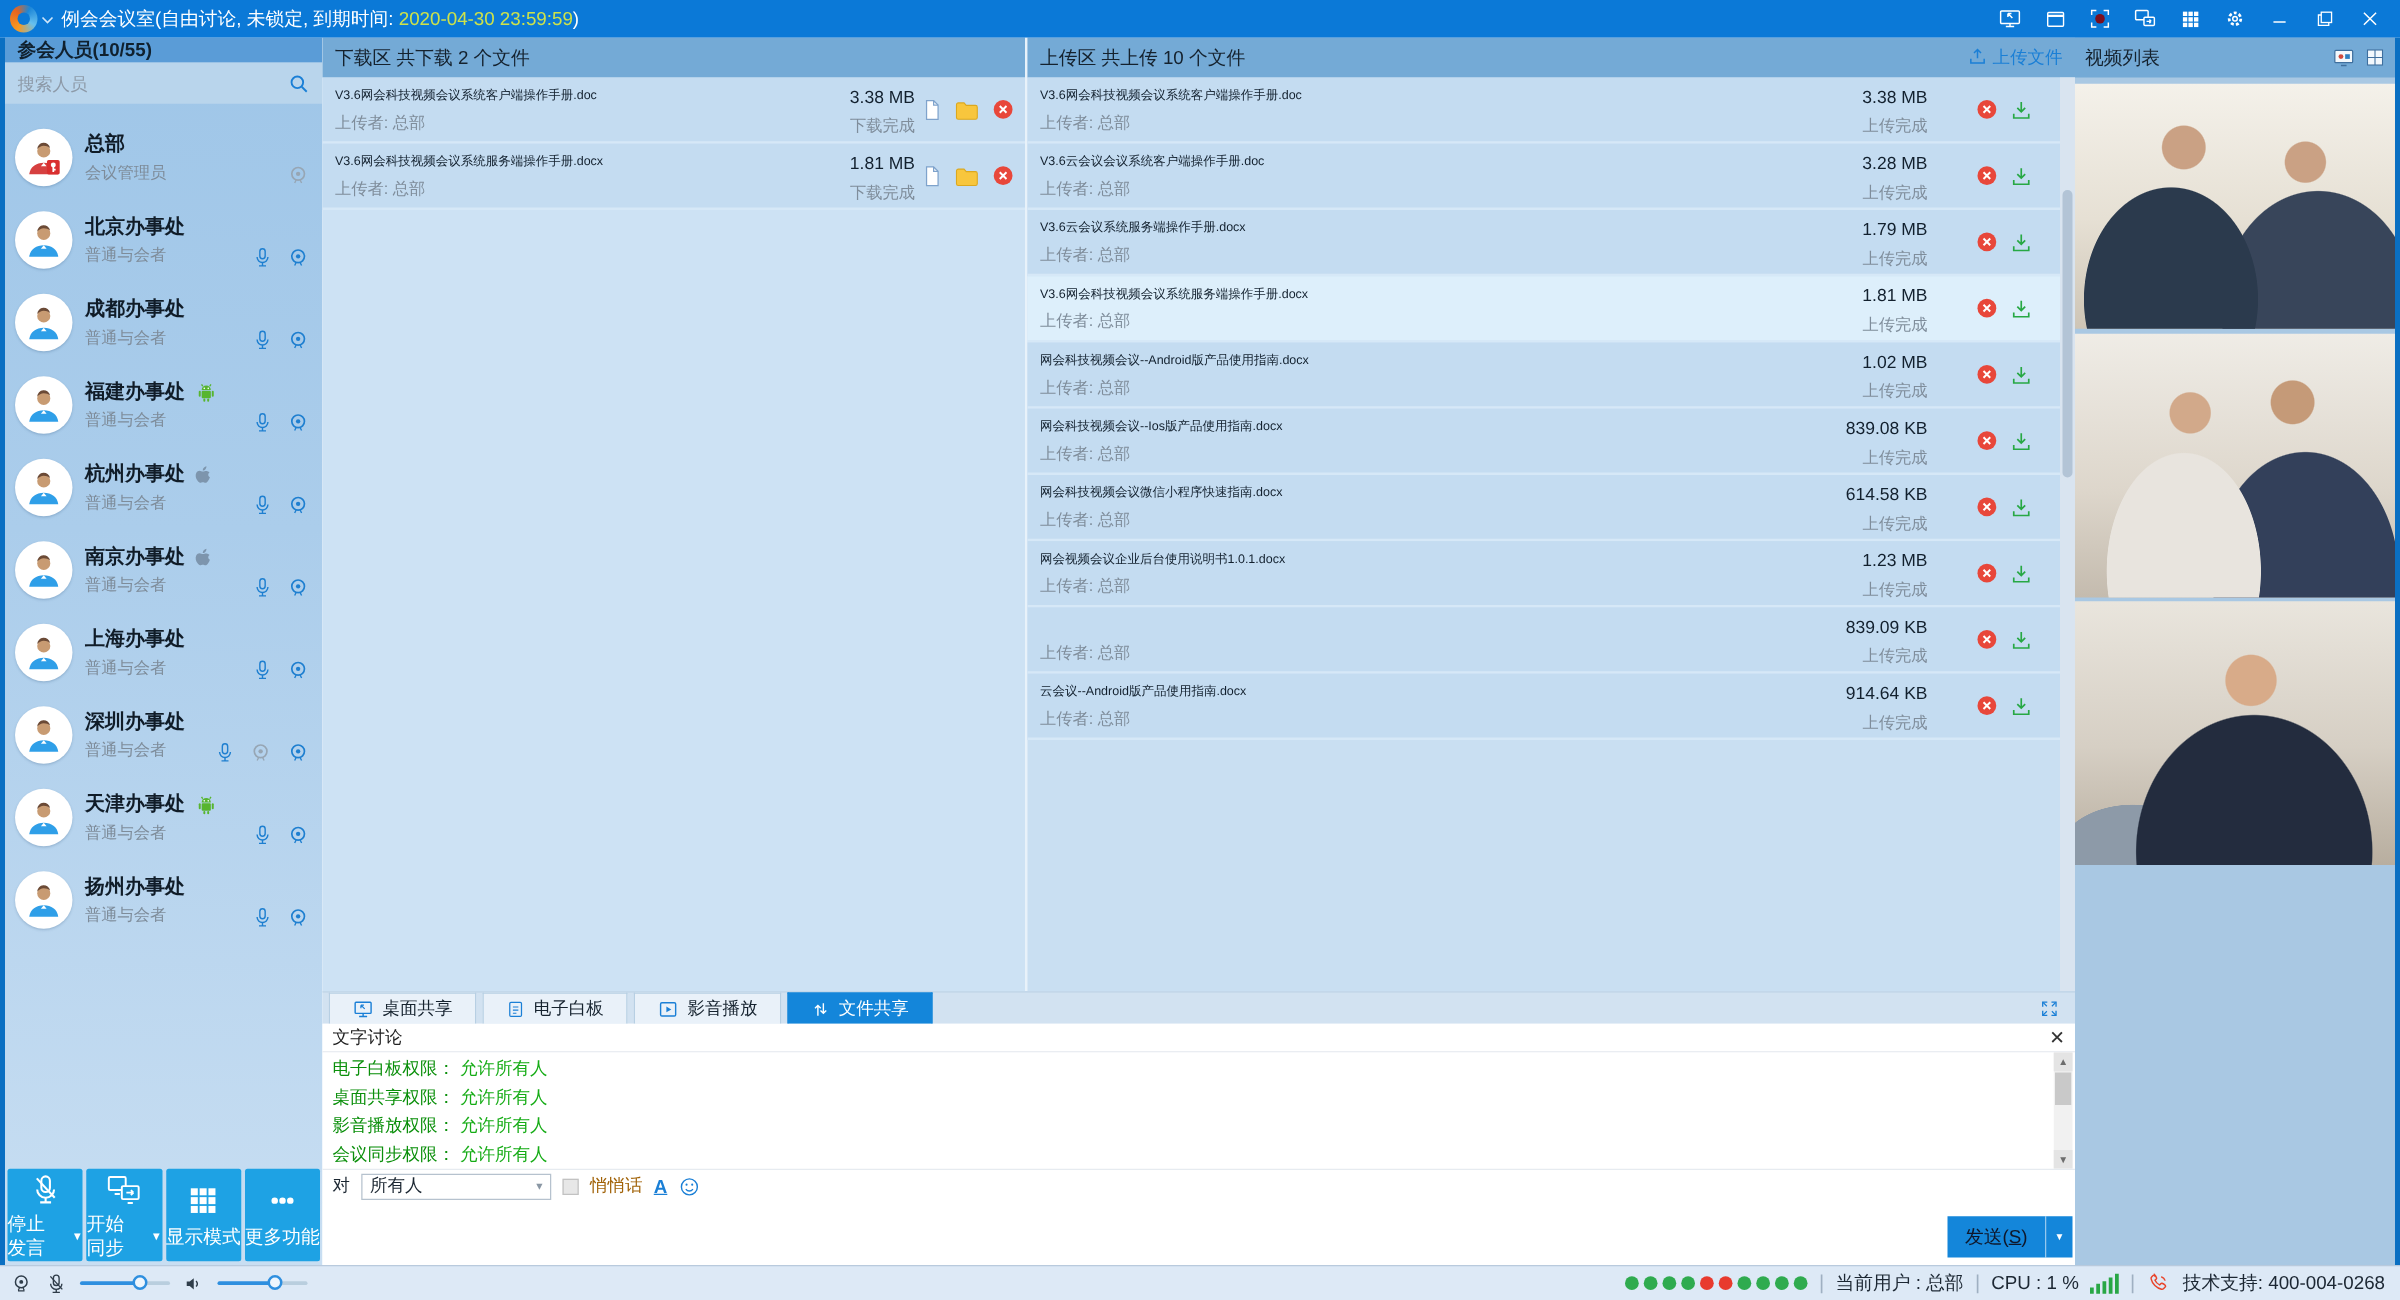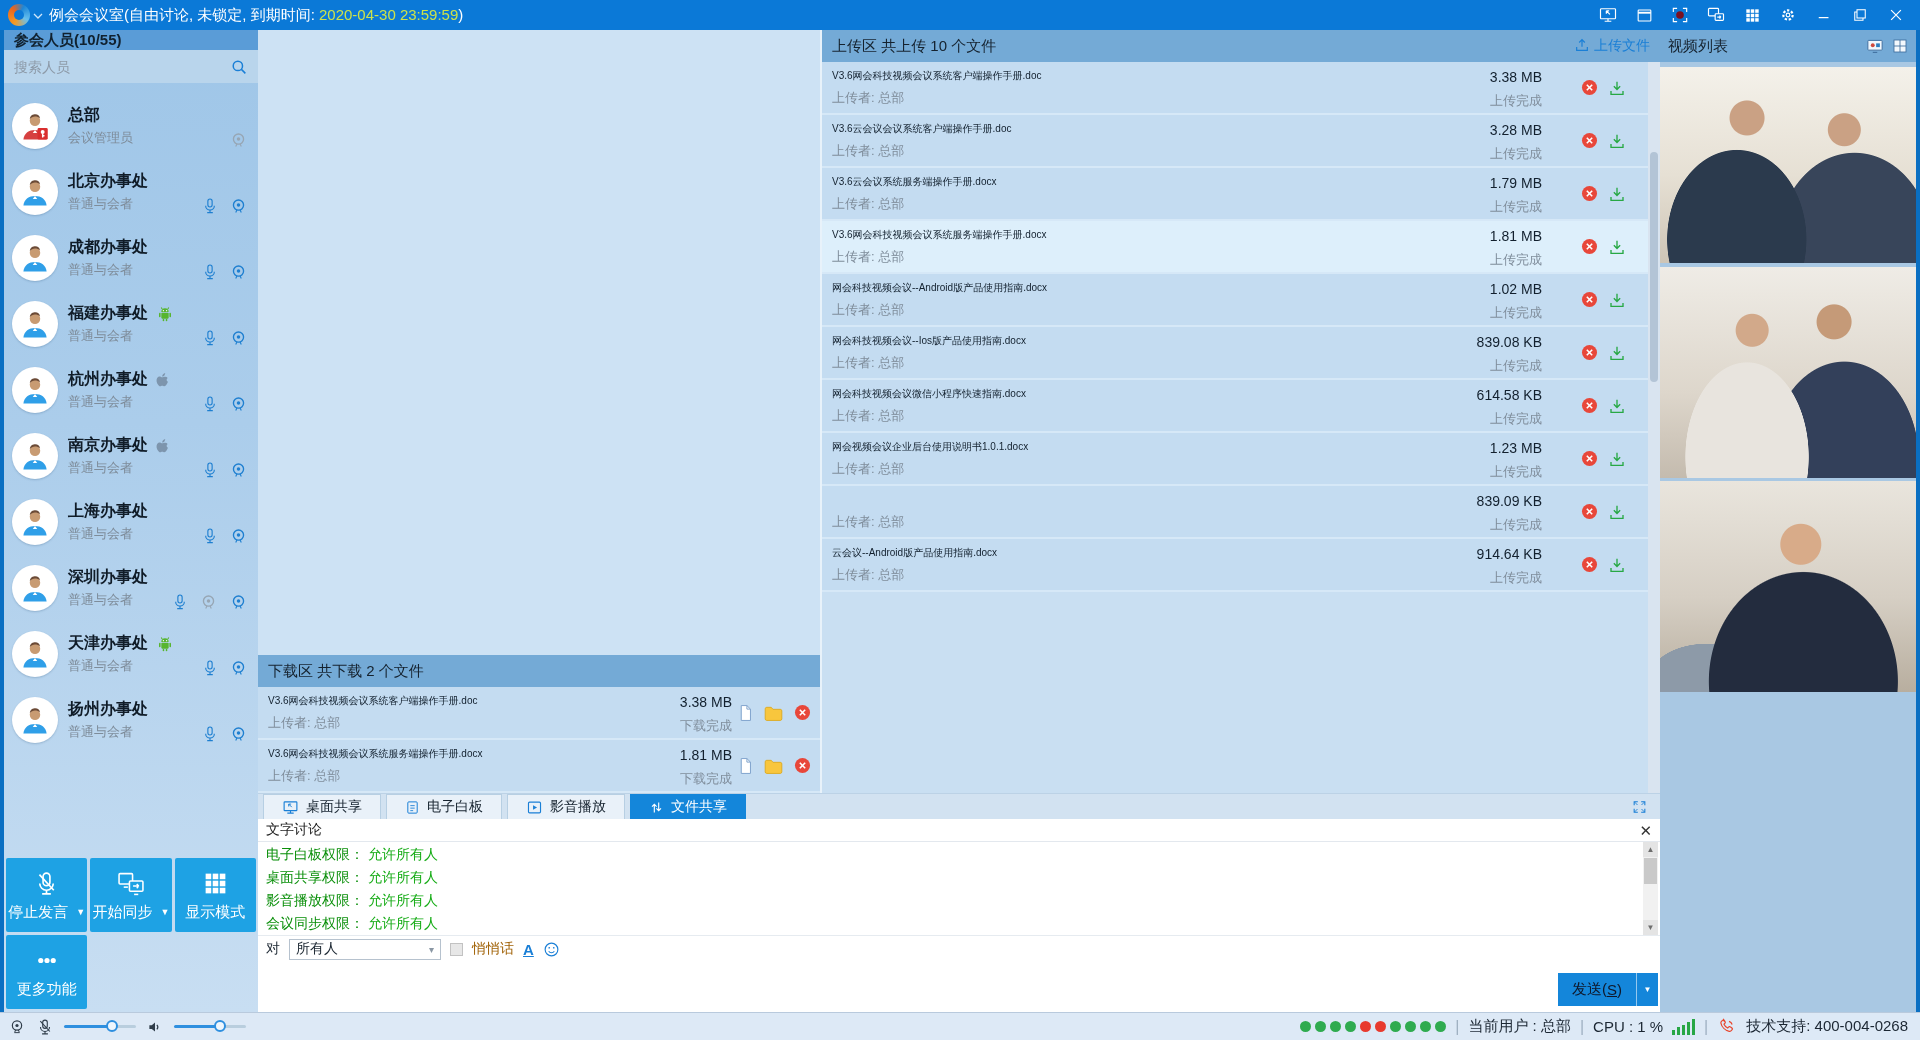--- a/index.html
+++ b/index.html
@@ -34,31 +34,31 @@
   .pinfo { margin-left:10px; }
   .pname-line { display:flex; align-items:center; gap:7px; }
   .pname { font-size:16px; font-weight:bold; color:#101c28; }
   .plat { display:inline-flex; }
   .prole { font-size:13px; color:#7e8c9a; margin-top:3px; }
   .picons { position:absolute; right:10px; bottom:9px; display:flex; gap:11px; align-items:flex-end; }
   .pic { display:inline-flex; cursor:pointer; }
   .ic-blue { color:#1e7fd0; }
   .ic-grey { color:#97a6b4; }
 
-  .sb-buttons { position:absolute; left:2px; right:2px; bottom:3px; display:grid; grid-template-columns:1fr 1fr 1fr; gap:3px; }
+  .sb-buttons { position:absolute; left:2px; right:2px; bottom:3px; display:grid; grid-template-columns:1fr 1fr 1fr 1fr; gap:3px; }
   .sbtn { height:74px; background:#1ea2e4; color:#fff; display:flex; flex-direction:column; align-items:center; justify-content:center; cursor:pointer; border-radius:2px; }
   .sbico { height:30px; display:flex; align-items:center; }
   .sblabel { display:flex; align-items:center; gap:8px; font-size:15px; margin-top:4px; }
   .caret { font-size:9px; }
 
   
   .center { position:absolute; left:258px; top:30px; width:1402px; bottom:28px; background:#fff; }
   .files { position:absolute; top:0; left:0; right:0; height:763px; display:flex; }
   .panel-header { height:32px; background:#74aad6; display:flex; align-items:center; padding:0 10px; font-size:15px; color:#15222e; flex:0 0 auto; }
-  .dl-panel { width:562px; background:#cde2f4; display:flex; flex-direction:column;justify-content:flex-end; }
+  .dl-panel { width:562px; background:#cde2f4; display:flex; flex-direction:column; }
   .ul-panel { flex:1; background:#c9dff2; display:flex; flex-direction:column; border-left:2px solid #e8f2fa; position:relative; }
   .upload-link { margin-left:auto; color:#1a7fd6; font-size:14px; display:flex; align-items:center; gap:4px; cursor:pointer; }
   .frow { height:53px; background:#c4dcf1; border-bottom:2px solid #d6e8f7; position:relative; padding:7px 0 0 10px; cursor:pointer; }
   .frow.sel { background:#ddeffb; }
   .fname { font-size:10px; color:#12202e; white-space:nowrap; overflow:hidden; }
   .fuploader { font-size:13px; color:#7f8d9b; position:absolute; left:10px; bottom:6px; }
   .fright { position:absolute; top:7px; text-align:right; }
   .dl-panel .fright { right:88px; }
   .ul-panel .fright { right:118px; }
   .fsize { font-size:14px; color:#12202e; }

